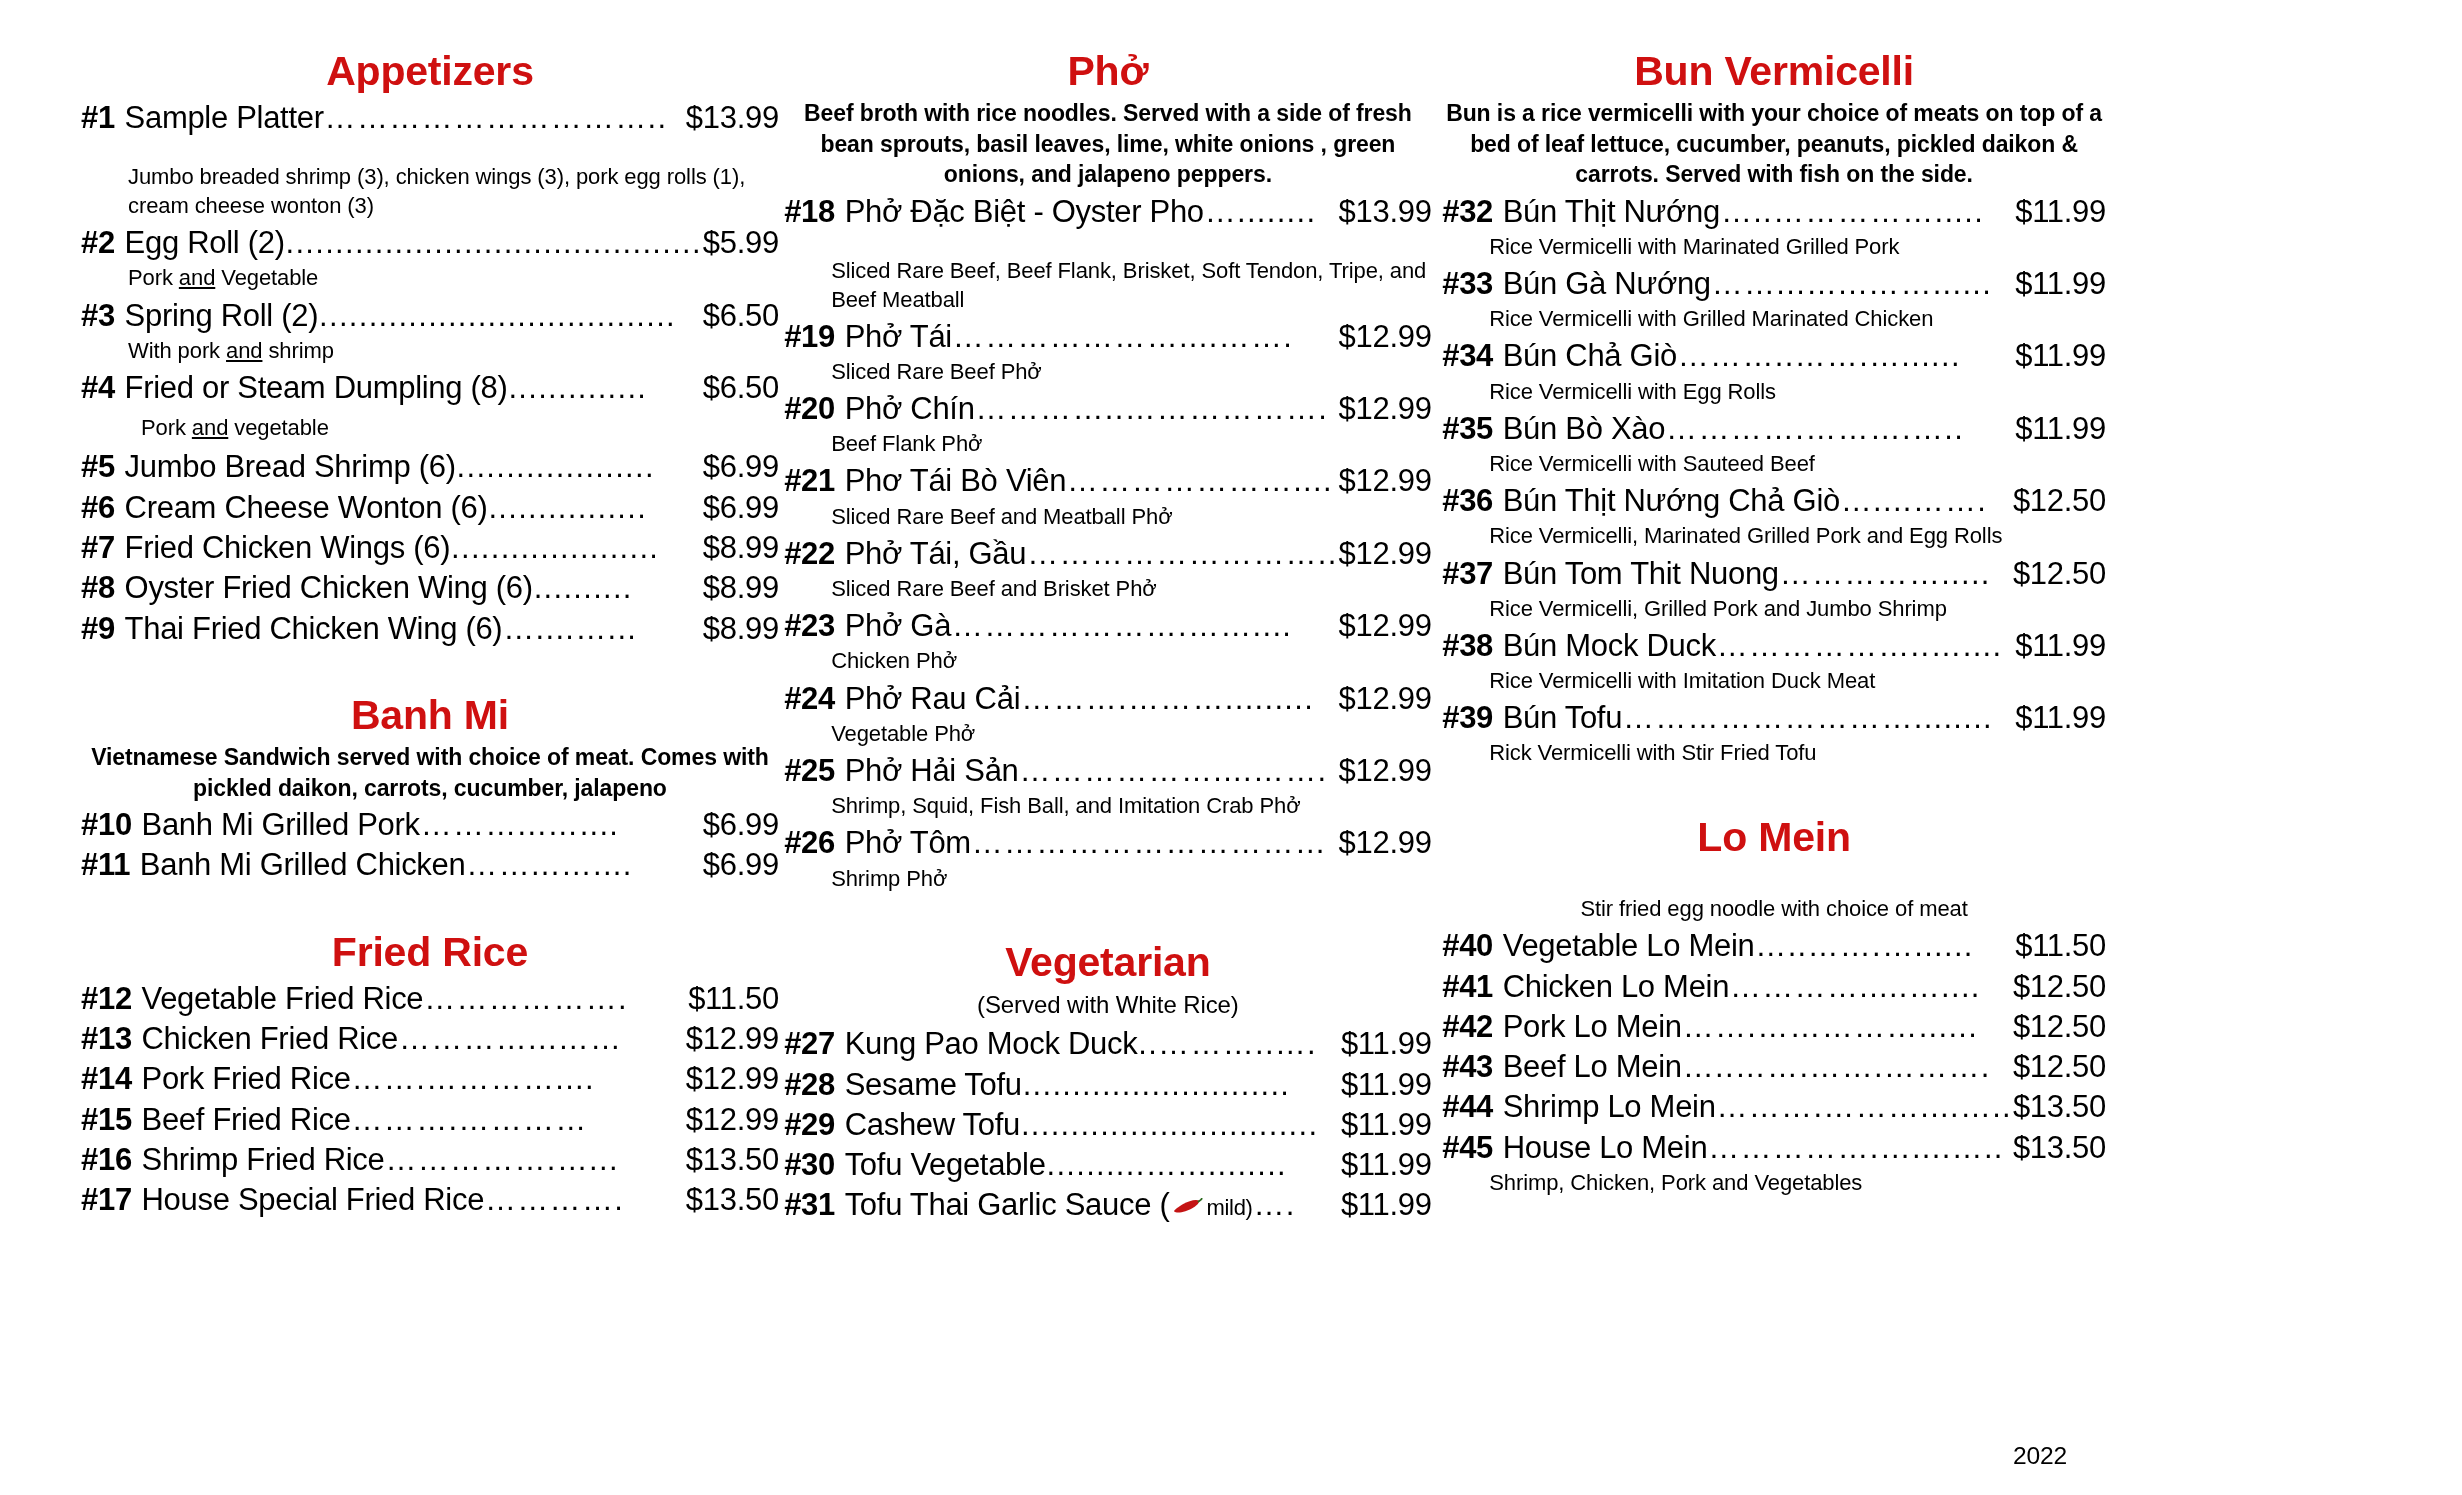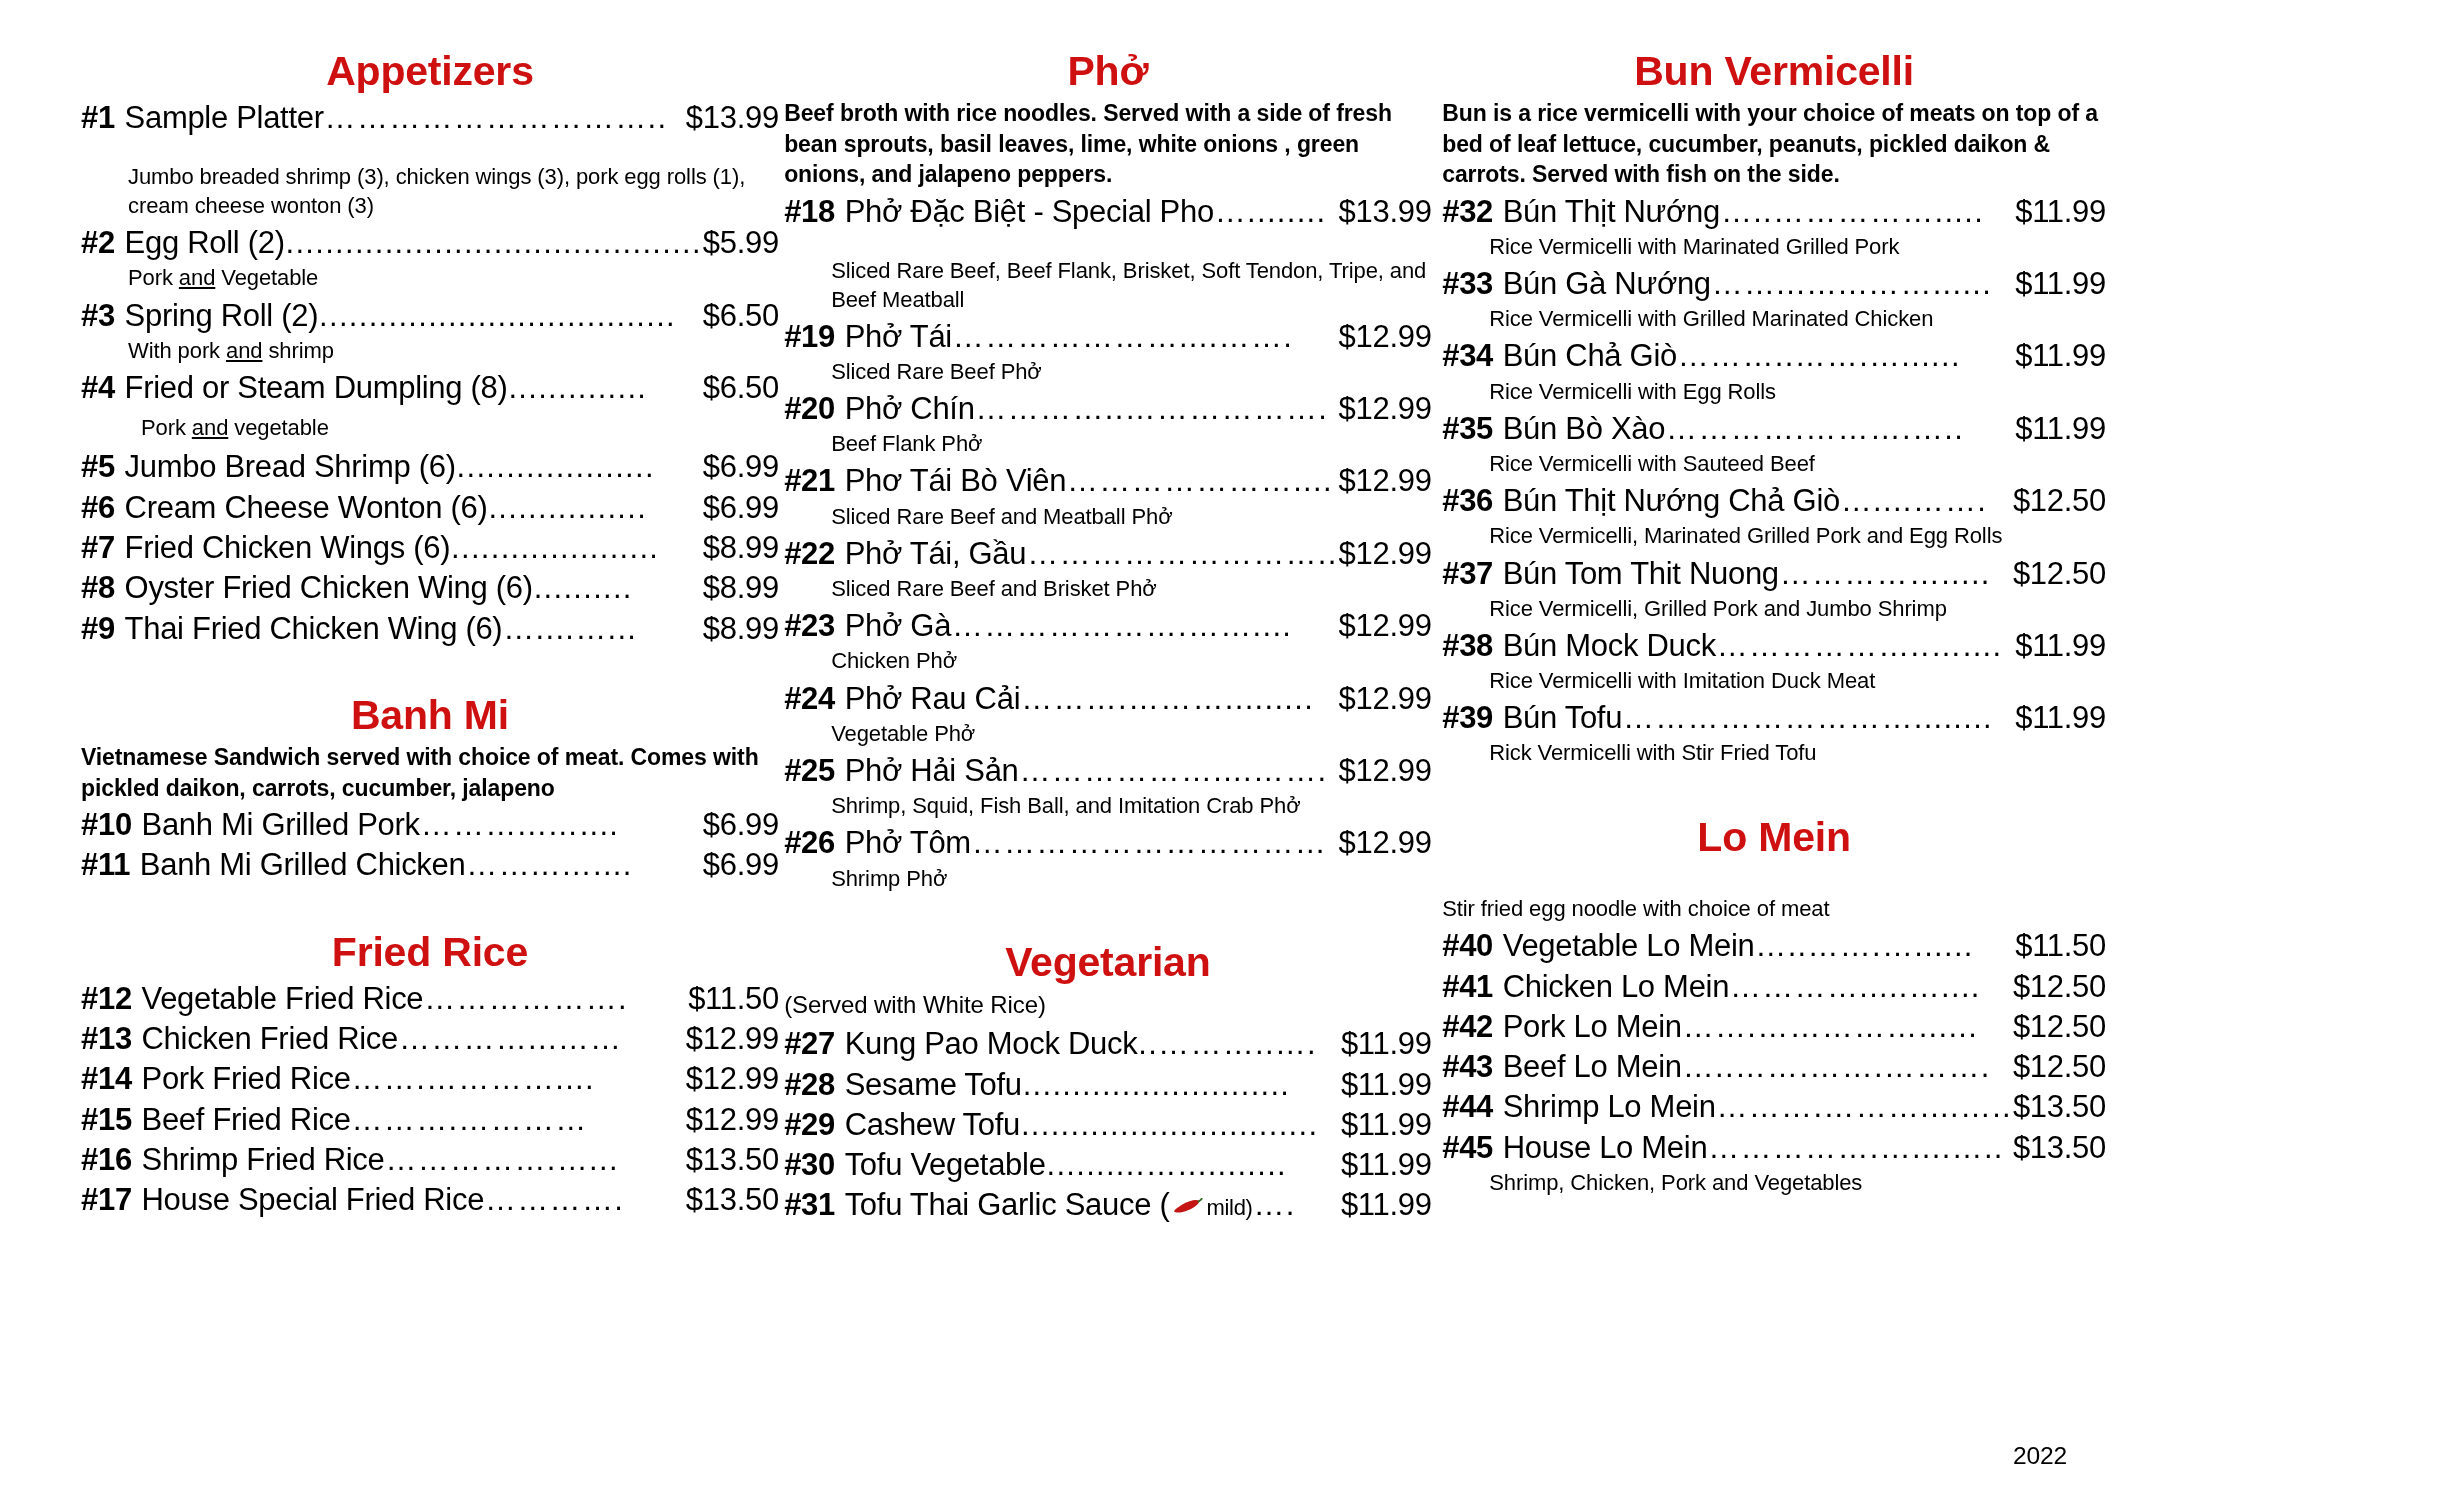--- a/index.html
+++ b/index.html
@@ -41,21 +41,21 @@
     font-size: 41px;
     line-height: 1.02;
     text-align: center;
     letter-spacing: -0.2px;
     margin: 0 0 5.3px 0;
   }
   .section-blurb {
     font-weight: bold;
     font-size: 23px;
     line-height: 1.33;
-    text-align: left;
+    text-align: center;
     margin: 0 0 1.8px 0;
     letter-spacing: -0.1px;
   }
   .section-blurb.light {
     font-weight: normal;
     font-size: 22px;
     margin-bottom: 2.6px;
     margin-top: 36px;
   }
   .section-blurb.paren {
@@ -246,21 +246,21 @@
           <span class="item-price">$13.50</span>
         </div>
       </div>
     </div>
   <div class="column col-middle" id="col-middle">
       <div class="section">
         <div class="section-title">Phở</div>
         <div class="section-blurb">Beef broth with rice noodles. Served with a side of fresh bean sprouts, basil leaves, lime, white onions , green onions, and jalapeno peppers.</div>
         <div class="item">
           <span class="item-num">#18</span>
-          <span class="item-name">Phở Đặc Biệt - Special Pho</span>
+          <span class="item-name">Phở Đặc Biệt - Oyster Pho</span>
           <span class="item-dots">…........</span>
           <span class="item-price"> $13.99</span>
         </div>
         <div class="item-desc wrap">Sliced Rare Beef, Beef Flank, Brisket, Soft Tendon, Tripe, and Beef Meatball</div>
         <div class="item">
           <span class="item-num">#19</span>
           <span class="item-name">Phở Tái</span>
           <span class="item-dots">…………………....…….</span>
           <span class="item-price">$12.99</span>
         </div>

